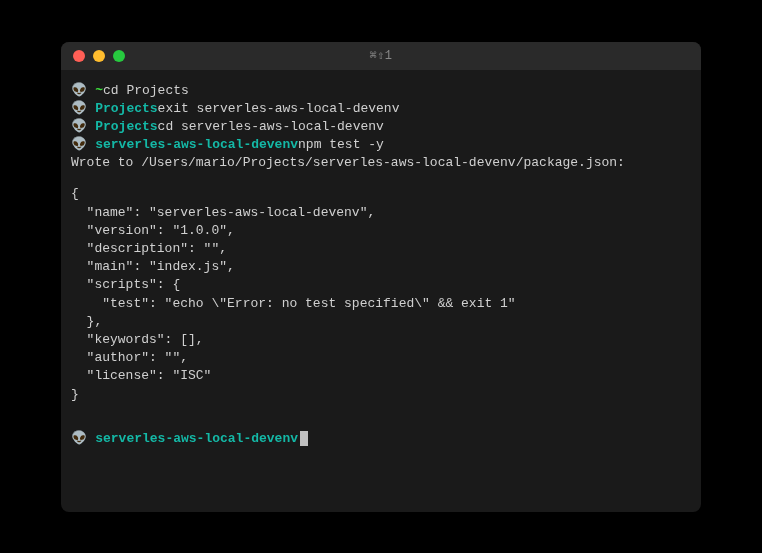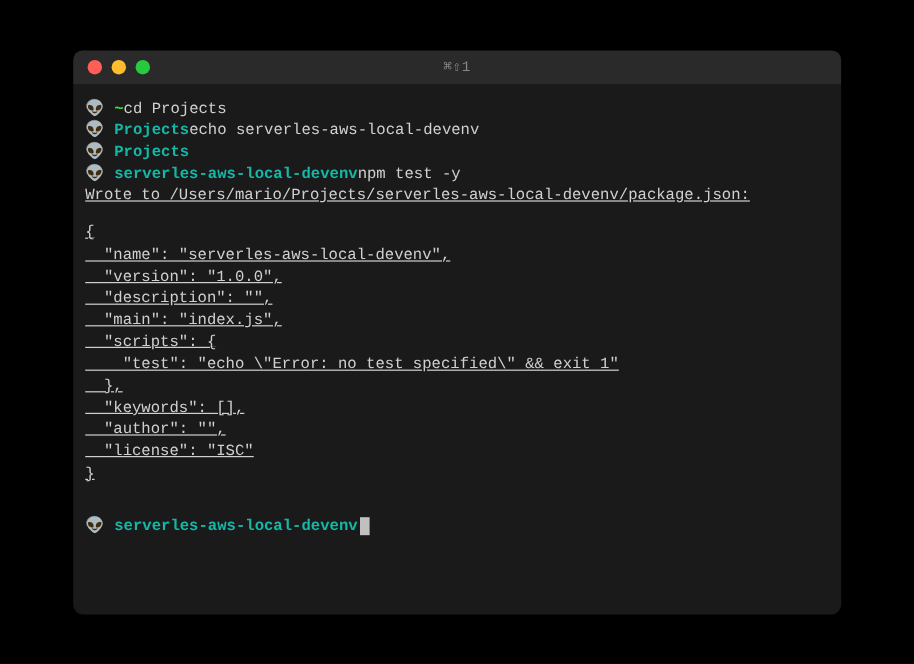--- a/index.html
+++ b/index.html
@@ -61,21 +61,20 @@
     .terminal {
       flex: 1;
       padding: 12px 10px;
       font-size: 13px;
       line-height: 1.4;
       color: #d0d0d0;
       overflow: hidden;
     }
     .line {
       white-space: pre;
-      text-decoration: underline;
     }
     .prompt-line {
       display: flex;
       align-items: center;
       gap: 0;
     }
     .alien {
       color: #999;
       margin-right: 8px;
       font-size: 13px;
@@ -120,25 +119,26 @@
 
   <div class="terminal">
     <div class="prompt-line">
       <span class="alien">👽</span>
       <span class="tilde">~</span>
       <span class="cmd">  cd Projects</span>
     </div>
     <div class="prompt-line">
       <span class="alien">👽</span>
       <span class="path">Projects</span>
-      <span class="cmd">  echo serverles-aws-local-devenv</span>
+      <span class="cmd">  exit serverles-aws-local-devenv</span>
     </div>
     <div class="prompt-line">
       <span class="alien">👽</span>
       <span class="path">Projects</span>
+      <span class="cmd">  cd serverles-aws-local-devenv</span>
     </div>
     <div class="prompt-line">
       <span class="alien">👽</span>
       <span class="path">serverles-aws-local-devenv</span>
       <span class="cmd">  npm test -y</span>
     </div>
     <div class="line">Wrote to /Users/mario/Projects/serverles-aws-local-devenv/package.json:</div>
     <div class="spacer"></div>
     <div class="line">{</div>
     <div class="line">  "name": "serverles-aws-local-devenv",</div>

